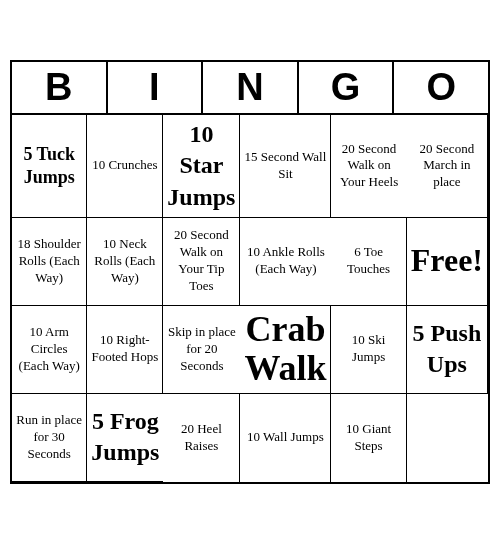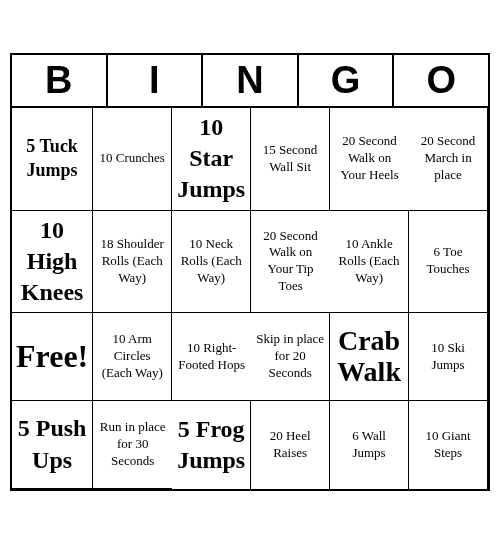--- a/index.html
+++ b/index.html
@@ -62,21 +62,21 @@
     }
     .bingo-cell.free {
       font-size: 32px;
       font-weight: bold;
     }
     .bingo-cell.large-text {
       font-size: 24px;
       font-weight: bold;
     }
     .bingo-cell.crab-walk {
-      font-size: 28px;
+      font-size: 36px;
       font-weight: bold;
       line-height: 1.1;
     }
     .bingo-cell.tuck-jumps {
       font-size: 18px;
       font-weight: bold;
     }
   </style>
 </head>
 <body>
@@ -89,32 +89,31 @@
       <div class="bingo-header-cell">G</div>
       <div class="bingo-header-cell">O</div>
     </div>
   <div class="bingo-grid">
   <div class="bingo-cell tuck-jumps">5 Tuck Jumps</div>
       <div class="bingo-cell normal">10 Crunches</div>
       <div class="bingo-cell large-text">10 Star Jumps</div>
       <div class="bingo-cell normal">15 Second Wall Sit</div>
       <div class="bingo-cell normal">20 Second Walk on Your Heels</div>
       <div class="bingo-cell normal">20 Second March in place</div>
-      <div class="bingo-cell large-text">10 High Knees</div>
       <div class="bingo-cell normal">18 Shoulder Rolls (Each Way)</div>
       <div class="bingo-cell normal">10 Neck Rolls (Each Way)</div>
       <div class="bingo-cell normal">20 Second Walk on Your Tip Toes</div>
       <div class="bingo-cell normal">10 Ankle Rolls (Each Way)</div>
       <div class="bingo-cell normal">6 Toe Touches</div>
       <div class="bingo-cell free">Free!</div>
       <div class="bingo-cell normal">10 Arm Circles (Each Way)</div>
       <div class="bingo-cell normal">10 Right-Footed Hops</div>
       <div class="bingo-cell normal">Skip in place for 20 Seconds</div>
       <div class="bingo-cell crab-walk">Crab Walk</div>
       <div class="bingo-cell normal">10 Ski Jumps</div>
       <div class="bingo-cell large-text">5 Push Ups</div>
       <div class="bingo-cell normal">Run in place for 30 Seconds</div>
       <div class="bingo-cell large-text">5 Frog Jumps</div>
       <div class="bingo-cell normal">20 Heel Raises</div>
-      <div class="bingo-cell normal">6 Wall Jumps</div>
+      <div class="bingo-cell normal">10 Wall Jumps</div>
       <div class="bingo-cell normal">10 Giant Steps</div>
     </div>
 </div>
 
 </body></html>

